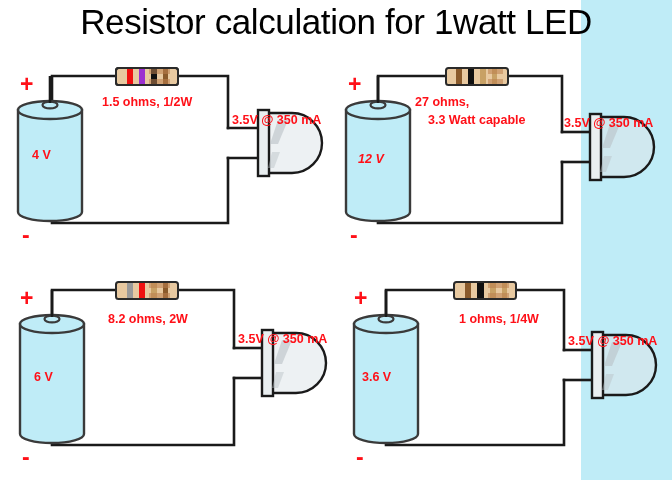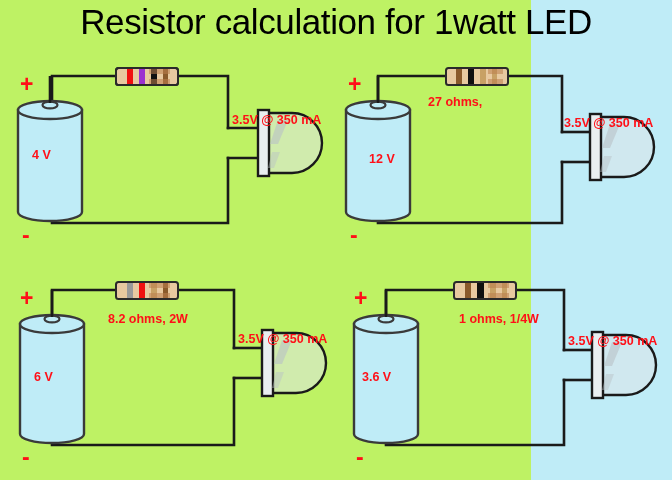--- a/index.html
+++ b/index.html
@@ -9,23 +9,23 @@
   body {
     width: 672px;
     height: 480px;
     background: #bfecf7;
     font-family: "Liberation Sans", sans-serif;
     overflow: hidden;
     position: relative;
   }
   #page {
     position: relative;
-    width: 531px;
+    width: 581px;
     height: 480px;
-    background: #bef264;
+    background: #ffffff;
   }
   #title {
     position: absolute;
     left: 0;
     top: 2px;
     width: 672px;
     text-align: center;
     font-family: "Liberation Sans", sans-serif;
     font-size: 35px;
     font-weight: 400;
@@ -102,20 +102,21 @@
         <path d="M268,53 L292,53 A23,23 0 0 1 292,113 L268,113 Z" fill="#dfe6e9" fill-opacity="0.55" stroke="#1a1a1a" stroke-width="2.4"></path>
         <rect x="258" y="50" width="11" height="66" fill="#e9eef0" stroke="#1a1a1a" stroke-width="2.4"></rect>
         <polygon points="278,60 288,60 278,84 270,84" fill="#b9c2c6" opacity="0.6"></polygon>
         <polygon points="272,92 280,92 274,108 268,108" fill="#b9c2c6" opacity="0.45"></polygon>
       </g>
     </svg>
 
     <span class="sign sign-plus" style="left:20px; top:13px;">+</span>
     <span class="sign sign-minus" style="left:22px; top:164px;">-</span>
     <span class="lbl lbl-batt" style="left:32px; top:88px;">4 V</span>
+    <span class="lbl lbl-res" style="left:102px; top:35px;">1.5 ohms, 1/2W</span>
     <span class="lbl lbl-led" style="left:232px; top:53px;">3.5V @ 350 mA</span>
   </div>
 
   <div class="circuit" style="left:336px; top:60px;">
     <svg width="336" height="200" viewBox="0 0 336 200">
       <g stroke="#1a1a1a" stroke-width="2.6" fill="none" stroke-linecap="square">
         <path d="M42,43 L42,16 L112,16"></path>
         <path d="M172,16 L226,16 L226,72"></path>
         <path d="M226,72 L254,72"></path>
         <path d="M226,102 L254,102"></path>
@@ -142,22 +143,23 @@
       <g>
         <path d="M264,57 L288,57 A23,23 0 0 1 288,117 L264,117 Z" fill="#dfe6e9" fill-opacity="0.55" stroke="#1a1a1a" stroke-width="2.4"></path>
         <rect x="254" y="54" width="11" height="66" fill="#e9eef0" stroke="#1a1a1a" stroke-width="2.4"></rect>
         <polygon points="274,64 284,64 274,88 266,88" fill="#b9c2c6" opacity="0.6"></polygon>
         <polygon points="268,96 276,96 270,112 264,112" fill="#b9c2c6" opacity="0.45"></polygon>
       </g>
     </svg>
 
     <span class="sign sign-plus" style="left:12px; top:13px;">+</span>
     <span class="sign sign-minus" style="left:14px; top:164px;">-</span>
-    <span class="lbl lbl-batt" style="left:33px; top:92px;">12 V</span>
-    <span class="lbl lbl-res" style="left:92px; top:35px;">27 ohms,</span>
+    <span class="lbl lbl-batt" style="left:22px; top:92px;font-style:italic;">12 V</span>
+    <span class="lbl lbl-res" style="left:79px; top:35px;">27 ohms,</span>
+    <span class="lbl lbl-res" style="left:92px; top:53px;">3.3 Watt capable</span>
     <span class="lbl lbl-led" style="left:228px; top:56px;">3.5V @ 350 mA</span>
   </div>
 
   <div class="circuit" style="left:0px; top:272px;">
     <svg width="336" height="205" viewBox="0 0 336 205">
       <g stroke="#1a1a1a" stroke-width="2.6" fill="none" stroke-linecap="square">
         <path d="M52,43 L52,18 L118,18"></path>
         <path d="M178,18 L234,18 L234,76"></path>
         <path d="M234,76 L262,76"></path>
         <path d="M234,106 L262,106"></path>

